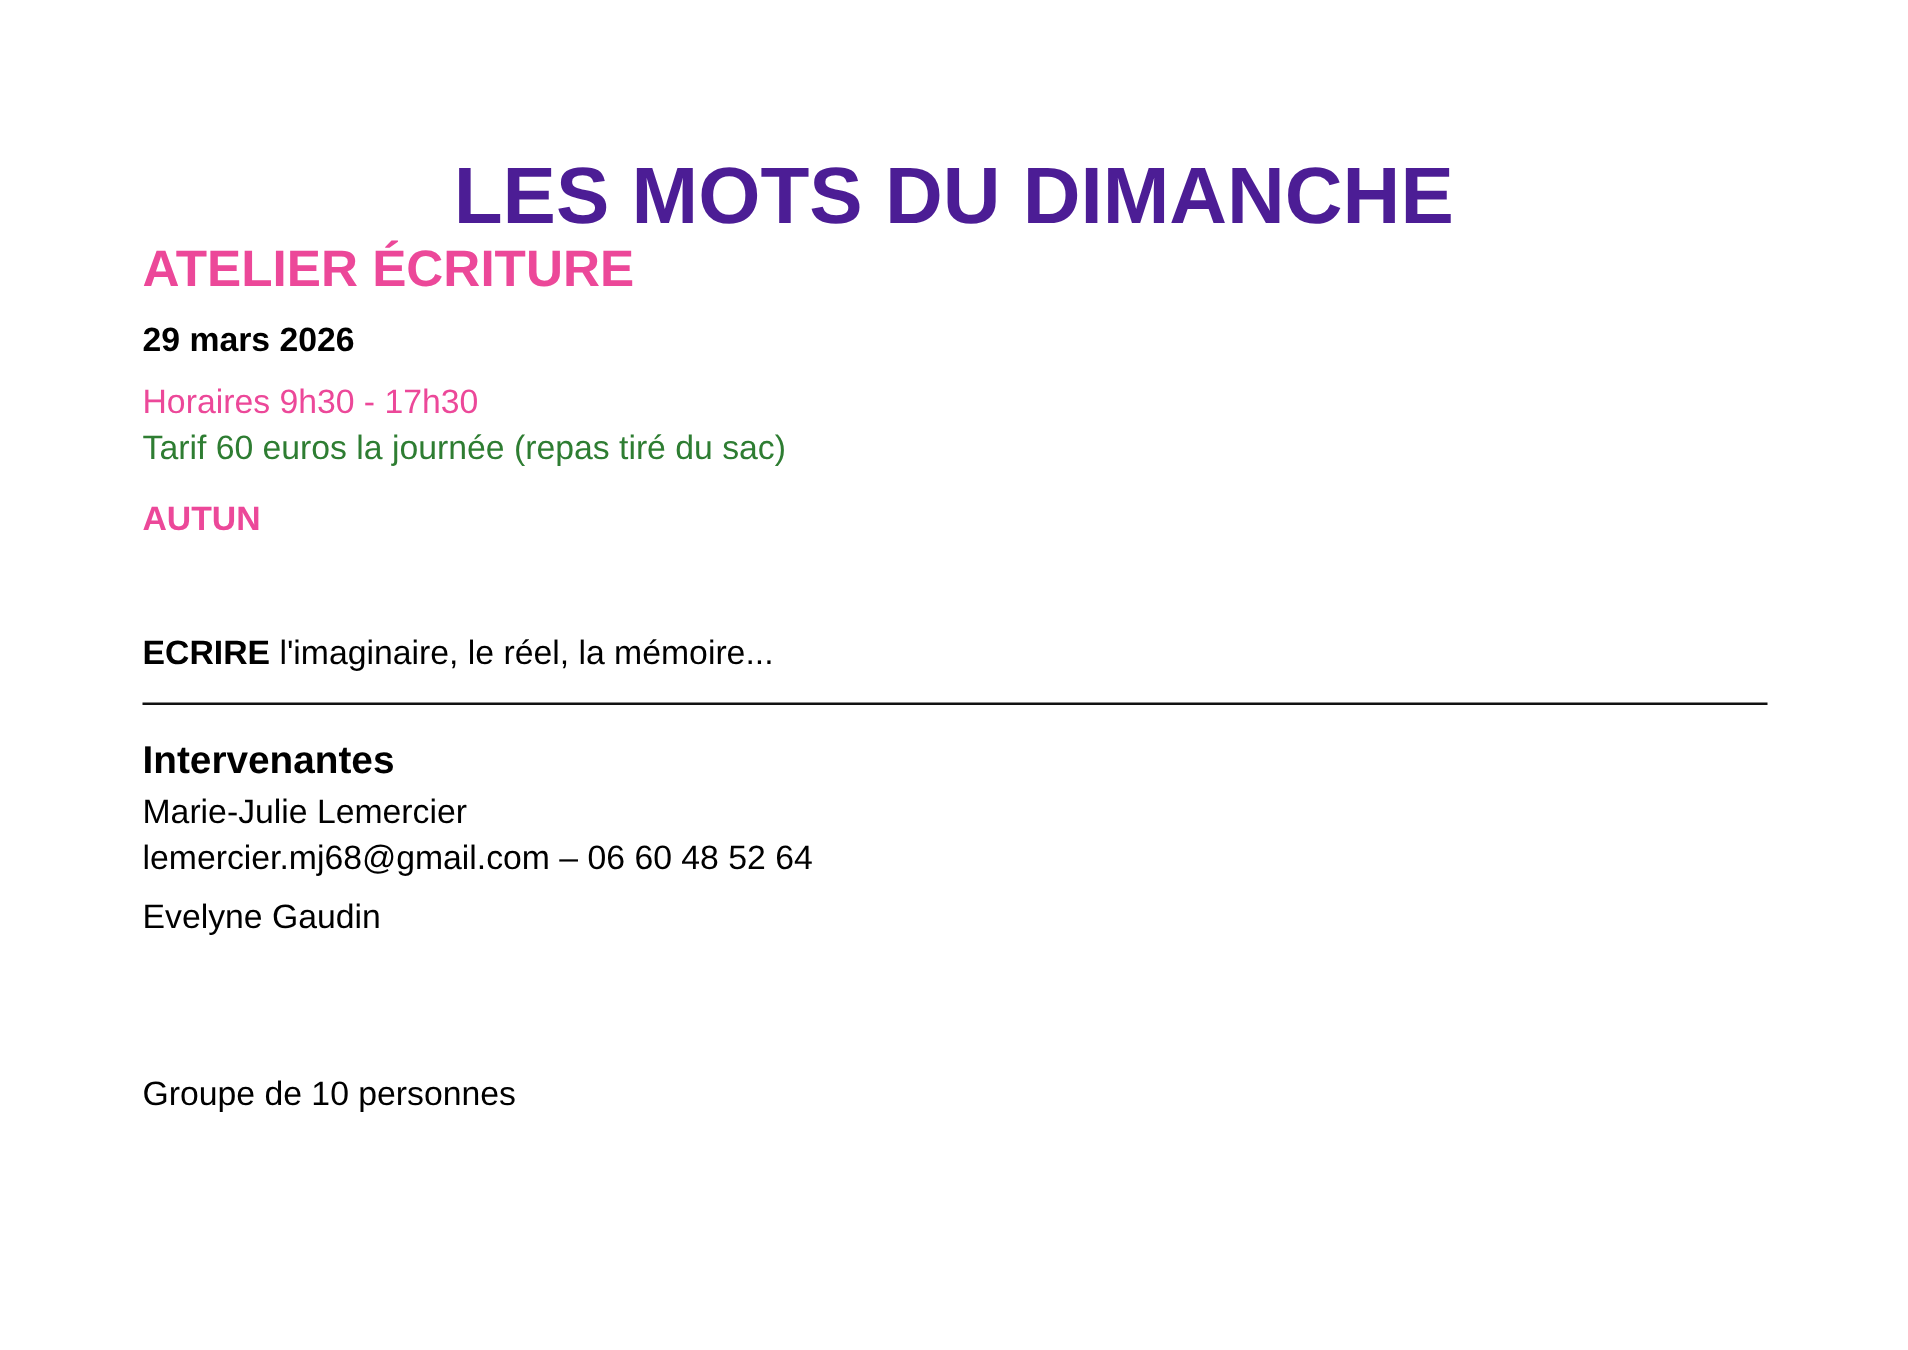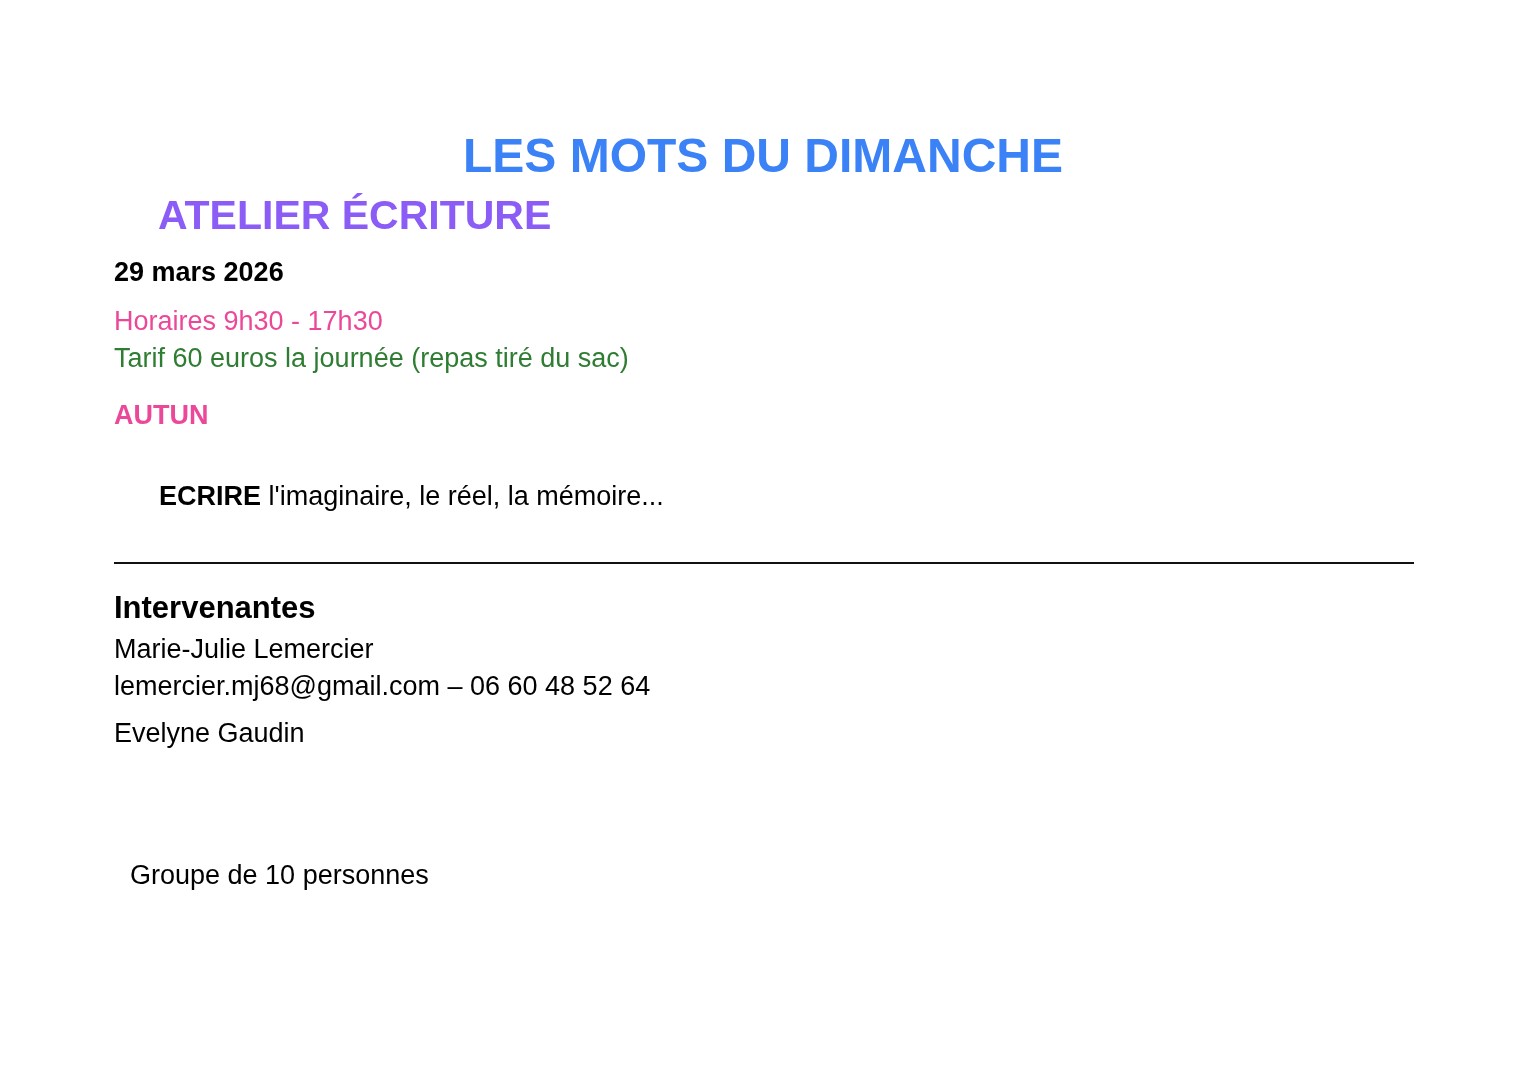--- a/index.html
+++ b/index.html
@@ -19,32 +19,31 @@
       position: absolute;
       left: 0; top: 0;
       width: 1526px; height: 1080px;
     }
     .abs { position: absolute; white-space: nowrap; }
     .main-title {
       left: 0; width: 1526px;
       top: 118px;
       text-align: center;
       font-weight: bold;
-      font-size: 48px;
+      font-size: 64px;
       line-height: 76px;
-      color: #3b82f6;
+      color: #4c1d95;
       letter-spacing: 0px;
     }
     .subtitle {
       left: 114px; top: 192px;
       font-weight: bold;
       font-size: 41px;
       line-height: 46px;
-      color: #8b5cf6;
-      margin-left: 44px;
+      color: #ec4899;
     }
     .line {
       left: 114px;
       font-size: 27px;
       line-height: 32px;
     }
     .bold { font-weight: bold; }
     .pink { color: #ec4899; }
     .green { color: #2e7d32; }
     .black { color: #000000; }
@@ -70,28 +69,28 @@
 
   <div class="abs main-title">LES MOTS DU DIMANCHE</div>
   <div class="abs subtitle">ATELIER ÉCRITURE</div>
 
   <div class="abs line bold black" style="top:256px;">29 mars 2026</div>
   <div class="abs line pink" style="top:305px;">Horaires 9h30 - 17h30</div>
   <div class="abs line green" style="top:342px;">Tarif 60 euros la journée (repas tiré du sac)</div>
 
   <div class="abs line bold pink" style="top:399px;">AUTUN</div>
 
-  <div class="abs line black" style="top:480px;margin-left:45px;">
+  <div class="abs line black" style="top:506px;">
     <span class="bold">ECRIRE</span><span style="white-space:pre;"> l'imaginaire, le réel, la mémoire...</span>
   </div>
 
   <div class="rule"></div>
 
   <div class="abs h-section black">Intervenantes</div>
 
   <div class="abs line black" style="top:633px;">Marie-Julie Lemercier</div>
   <div class="abs line black" style="top:670px;">lemercier.mj68@gmail.com – 06 60 48 52 64</div>
 
   <div class="abs line black" style="top:717px;">Evelyne Gaudin</div>
 
-  <div class="abs line black" style="top:859px;margin-left:16px;">Groupe de 10 personnes</div>
+  <div class="abs line black" style="top:859px;">Groupe de 10 personnes</div>
 
 </div>
 
 </body></html>

